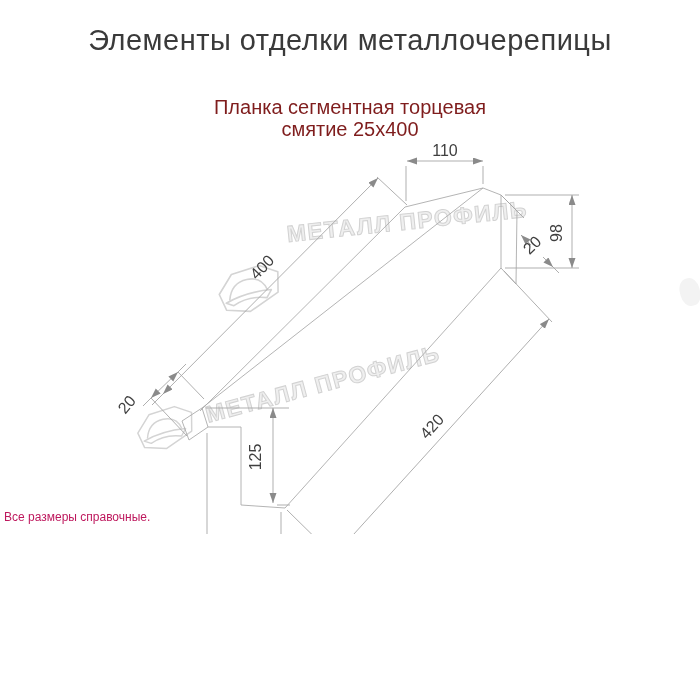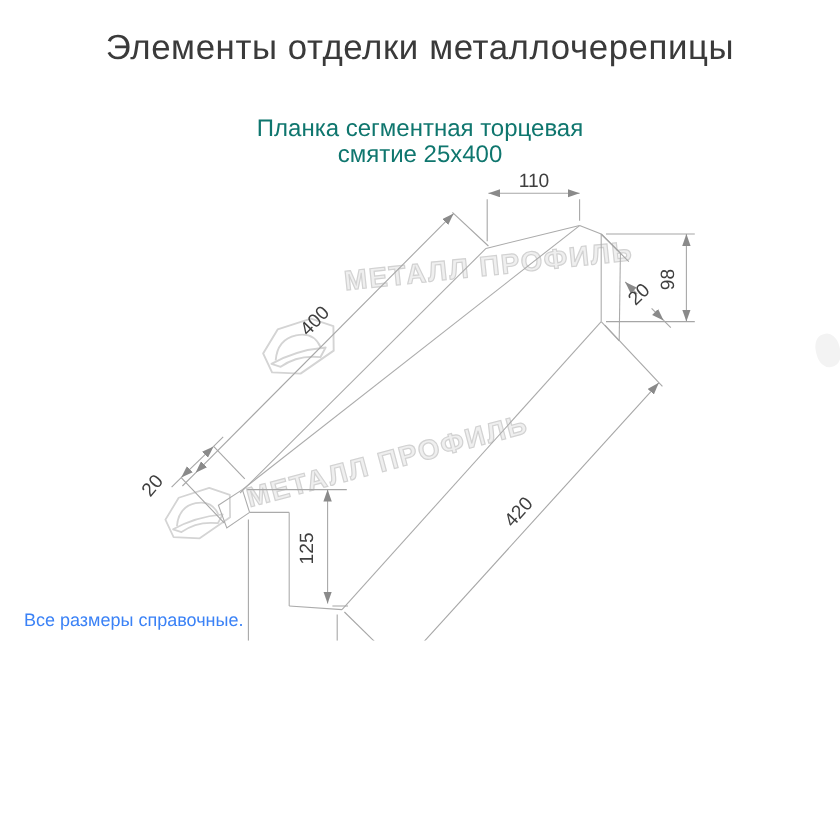--- a/index.html
+++ b/index.html
@@ -6,25 +6,25 @@
   .page{
     position:relative;width:700px;height:534px;background:#ffffff;overflow:hidden;
     font-family:"Liberation Sans",sans-serif;
   }
   .title{
     position:absolute;top:24px;left:0;width:700px;text-align:center;
     font-size:29px;color:#3a3a3a;letter-spacing:0.5px;
   }
   .subtitle{
     position:absolute;top:96px;left:0;width:700px;text-align:center;
-    font-size:20px;color:#0f766e;line-height:22px;
+    font-size:20px;color:#7f1d1d;line-height:22px;
   }
   .footer{
-    position:absolute;left:20px;bottom:8px;width:640px;
-    font-size:15px;color:#3b82f6;line-height:17px;
+    position:absolute;left:4px;bottom:8px;width:640px;
+    font-size:12px;color:#be185d;line-height:17px;
   }
   .wm-text{
     position:absolute;white-space:nowrap;font-weight:700;font-size:23px;
     letter-spacing:1.5px;color:#efefef;-webkit-text-stroke:1px #d2d2d2;
     transform-origin:left center;z-index:1;user-select:none;
   }
   #wm-text-1{left:287px;top:221px;transform:rotate(-6deg);}
   #wm-text-2{left:206px;top:402px;transform:rotate(-15deg);}
   .wm-logo{position:absolute;z-index:1;}
   #wm-logo-1{left:214px;top:266px;transform:rotate(-12deg);}

